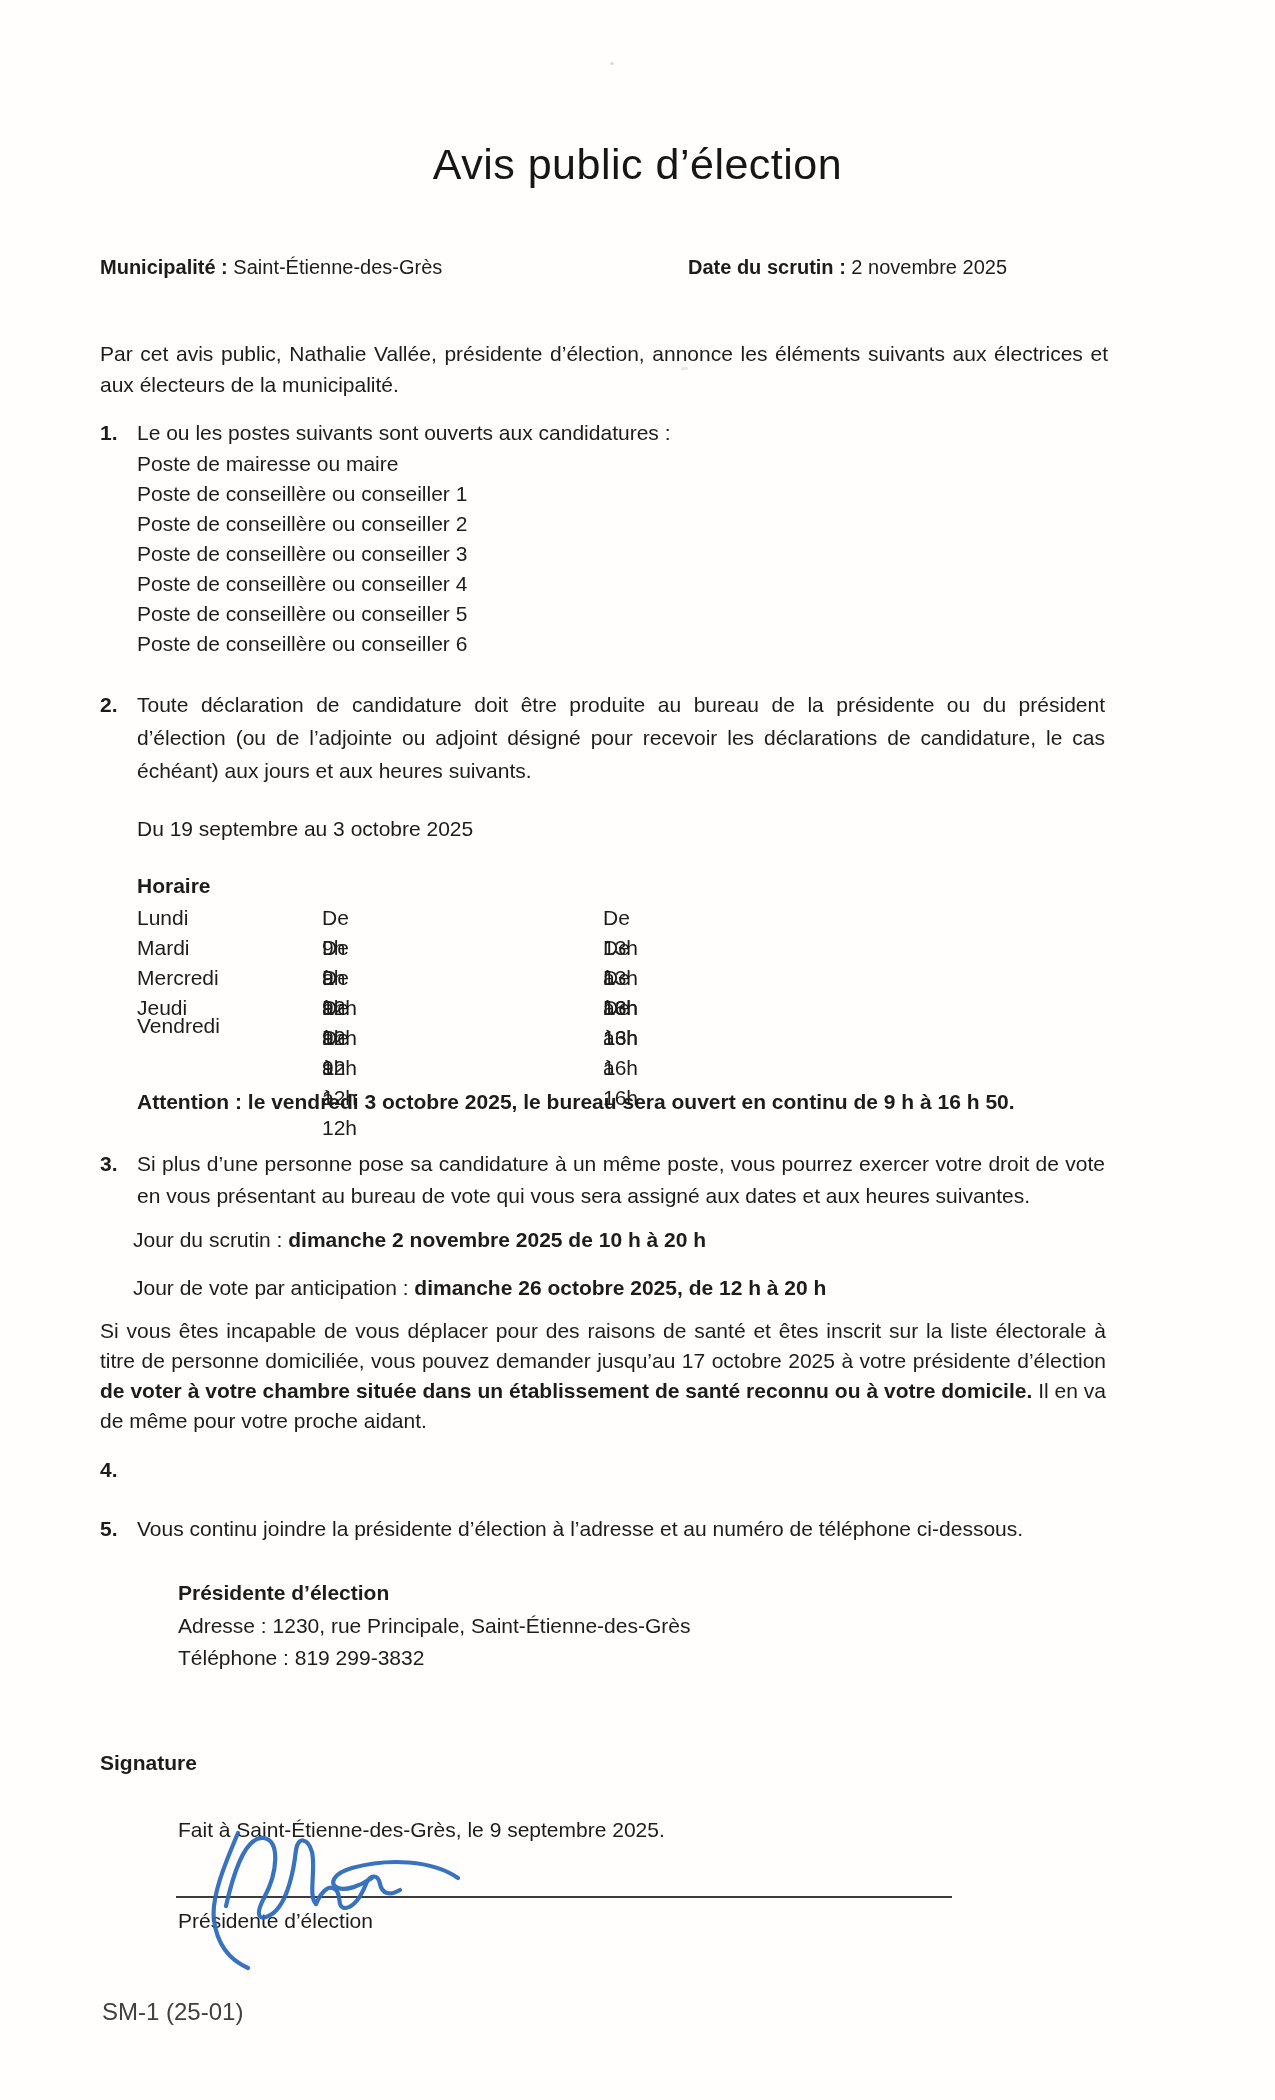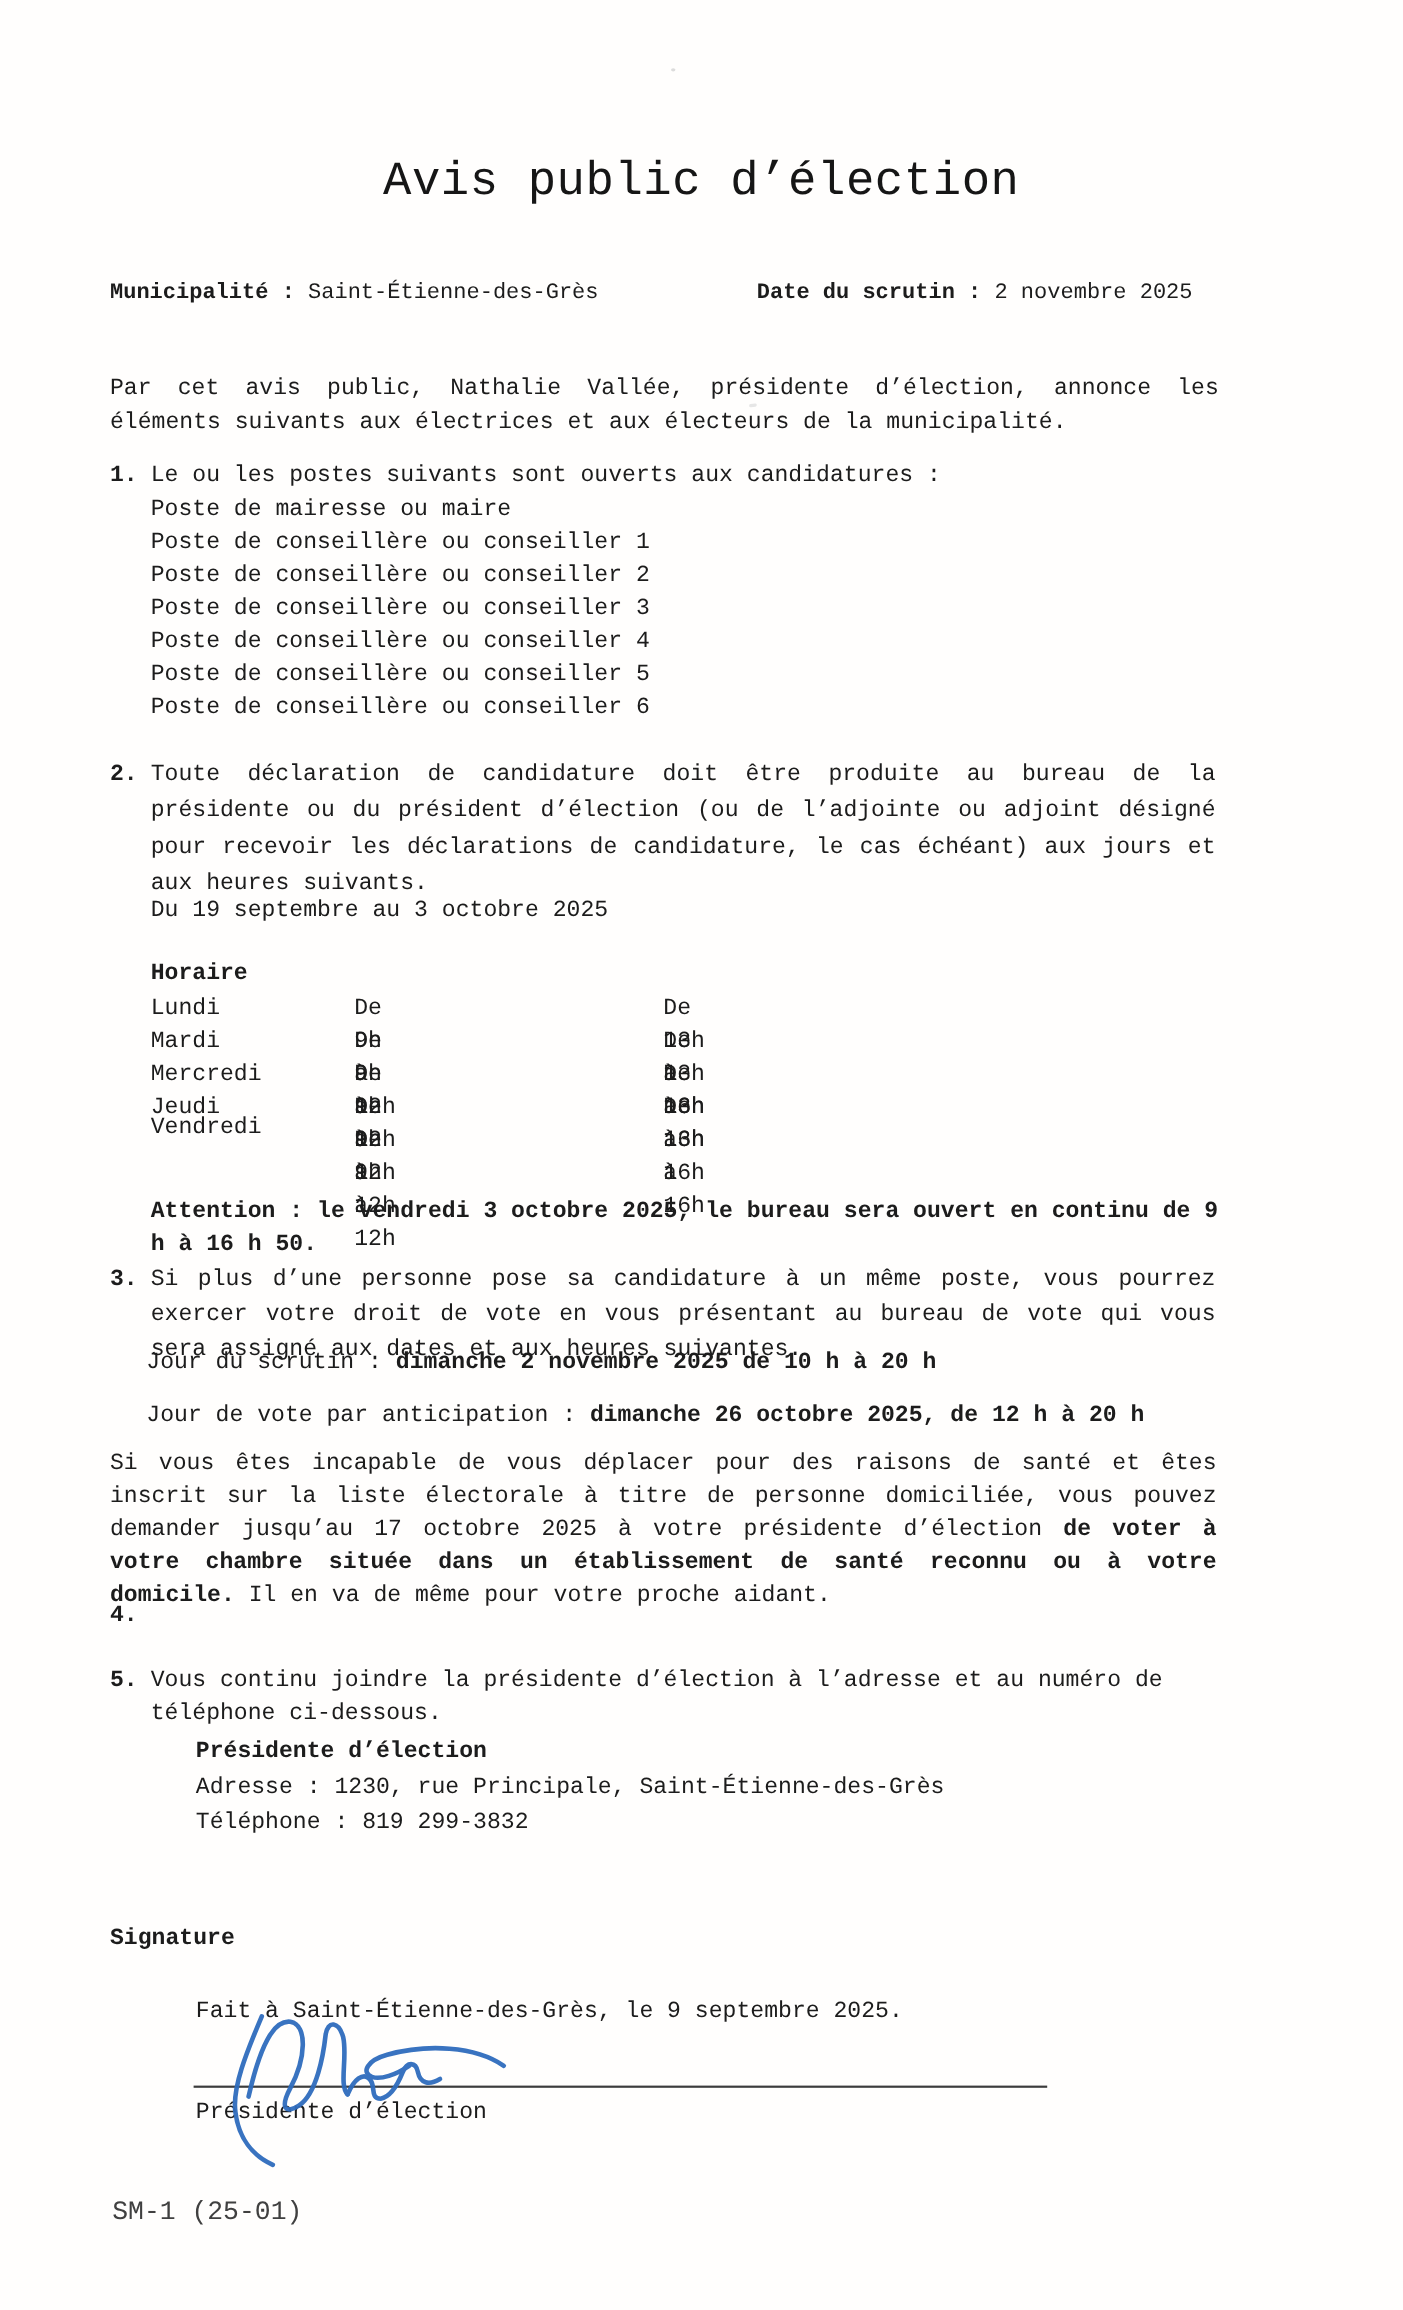--- a/index.html
+++ b/index.html
@@ -5,21 +5,21 @@
   html,body{margin:0;padding:0;background:#ffffff;}
   .page{
     position:relative;
     width:1275px;height:2100px;
     background:#fffefd;
     color:#1c1c1c;
     font-family:"Liberation Sans", sans-serif;
     font-size:21px;
     overflow:hidden;
   }
-  .abs{position:absolute;font-family:Liberation Mono, monospace;}
+  .abs{position:absolute;}
   .b{font-weight:bold;}
   .sb{font-weight:600;}
   .just{text-align:justify;}
   .doc-title{
     left:0;top:140px;width:1275px;
     text-align:center;
     font-size:43px;font-weight:400;
     letter-spacing:0.5px;
     color:#161616;
   }

